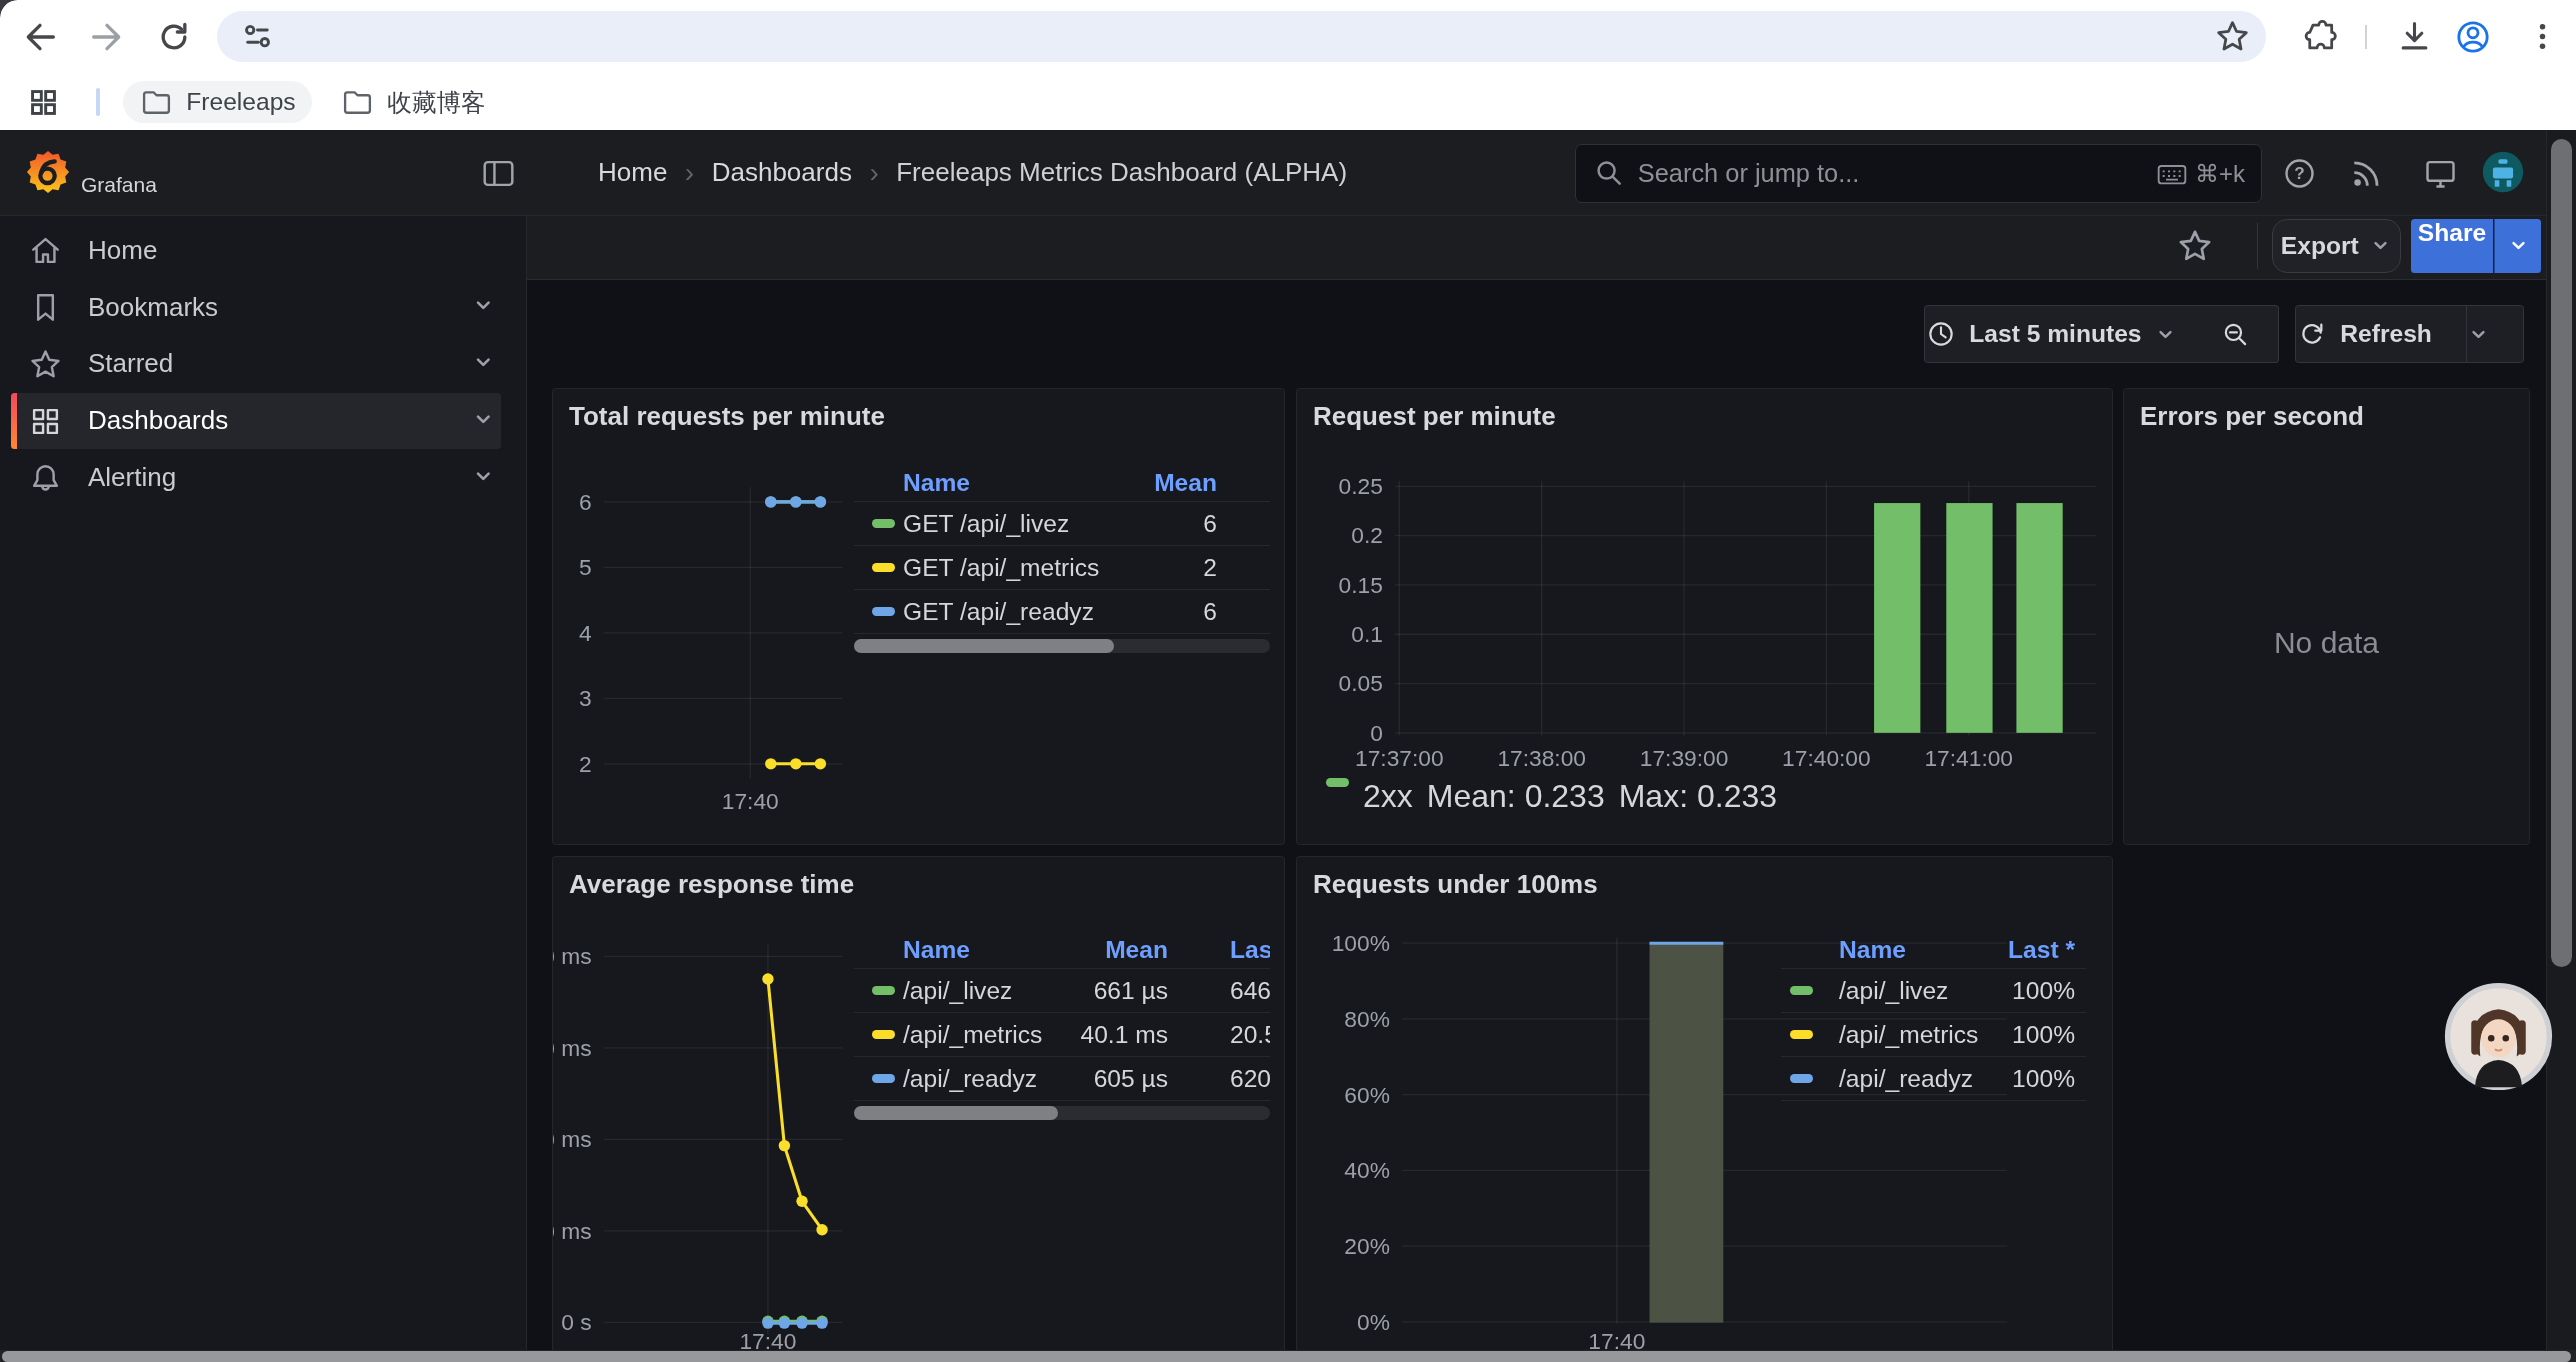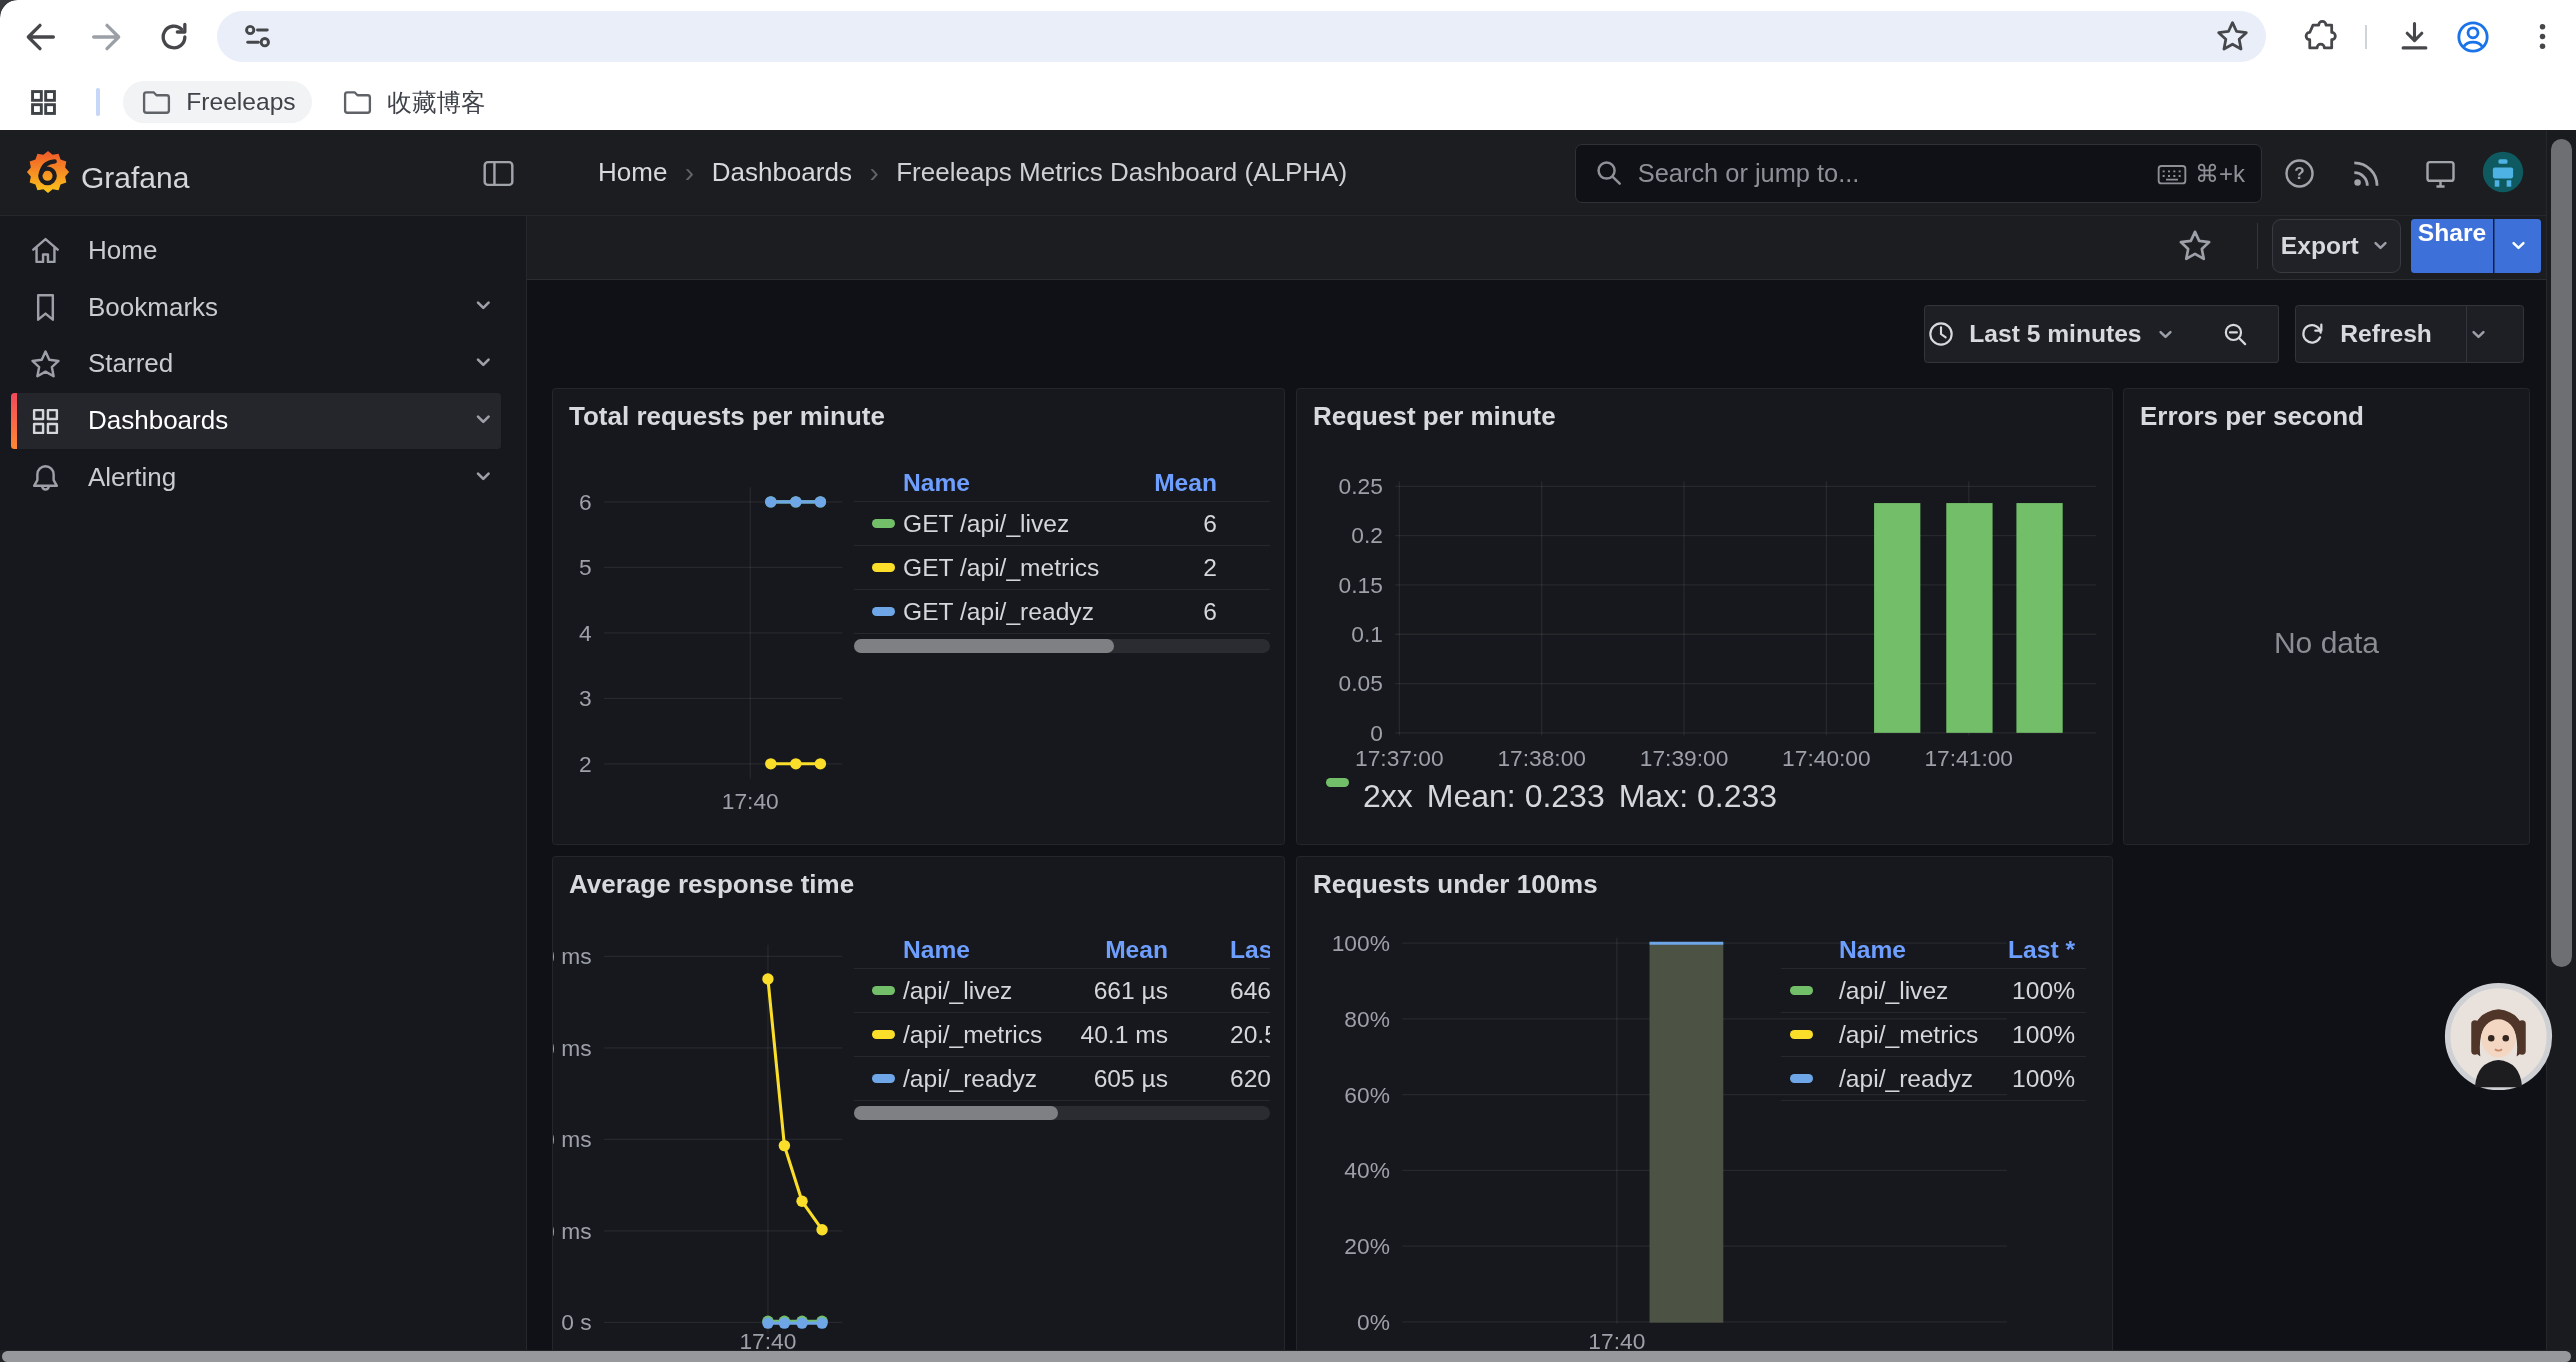--- a/index.html
+++ b/index.html
@@ -15,21 +15,21 @@
   .urltext{font-size:25.4px;color:#1f2125;white-space:nowrap;overflow:hidden;margin-left:12.3px;letter-spacing:0.2px}
   .chromeicn{position:absolute;top:16.7px;width:40px;height:40px;display:flex;align-items:center;justify-content:center;cursor:pointer;color:#45474a}
   .bookmarksbar{position:absolute;left:0;top:74px;width:2576px;height:56px;background:#ffffff}
   .bmitem{position:absolute;top:7px;height:42px;display:flex;align-items:center;gap:12.3px;padding:0 16px;border-radius:21px;cursor:pointer;color:#5f6368}
   .bmitem .bmlabel{font-size:24.6px;color:#3f4349}
   .bmitem.hovered{background:#f1f3f4}
   .bmdivider{position:absolute;left:96px;top:14px;width:3.5px;height:28px;border-radius:1.8px;background:#c7d7f8}
   
   .gheader{position:absolute;left:0;top:130px;width:2546px;height:85px;background:#1b1d21;border-bottom:0.9px solid #26272c}
   .gsubheader{position:absolute;left:527px;top:216px;width:2019px;height:63px;background:#1b1d21;border-bottom:0.9px solid #2c2d31}
-  .brand{position:absolute;left:81px;top:5px;height:85px;display:flex;align-items:center;font-size:30px;color:#d5d6da}
+  .brand{position:absolute;left:81px;top:12px;height:85px;display:flex;align-items:center;font-size:21px;color:#d5d6da}
   .hdricon{position:absolute;width:40px;height:40px;top:23px;display:flex;align-items:center;justify-content:center;color:#a2a4ab;cursor:pointer}
   .breadcrumb{position:absolute;left:598px;top:0;height:85px;display:flex;align-items:center;gap:17.5px;font-size:26px}
   .crumb-link{color:#d8d9dd;cursor:pointer}
   .crumb-sep{color:#62646a;font-size:28px}
   .crumb-current{color:#ced0d4}
   .searchbox{position:absolute;left:1575px;top:14px;width:685px;height:57px;background:#101116;border:0.9px solid #2f3138;border-radius:7px;display:flex;align-items:center;cursor:text}
   .searchbox input{background:transparent;border:none;outline:none;color:#d8d9dd;font-size:25.4px;flex:1;font-family:"Liberation Sans",sans-serif}
   .searchbox input::placeholder{color:#8e9097}
   .shortcut{display:flex;align-items:center;gap:7px;color:#8e9097;font-size:24px;margin-right:16px}
   
@@ -231,21 +231,21 @@
     </div>
   </div>
 
   <div class="gsubheader">
     <div class="abs" style="left:1648px;top:9.6px;width:40px;height:40px;color:#9da0a8;cursor:pointer">
       <svg width="40" height="40" viewBox="0 0 48 48" fill="none" stroke="currentColor" stroke-width="3.2" stroke-linejoin="round">
           <path d="M24 7 L29 17.8 L41 19.3 L32.2 27.5 L34.5 39.4 L24 33.5 L13.5 39.4 L15.8 27.5 L7 19.3 L19 17.8 Z"></path>
         </svg>
     </div>
     <div class="abs" style="left:1730px;top:7px;width:0.9px;height:46px;background:#33353b"></div>
-    <div class="abs" style="left:1745px;top:2.6px;width:129px;height:54px;background:#202227;border:0.9px solid #3a3b41;border-radius:9px;display:flex;align-items:center;justify-content:center;gap:10.5px;color:#d8d9dd;font-size:24.6px;font-weight:bold;cursor:pointer;box-sizing:border-box">
+    <div class="abs" style="left:1745px;top:2.6px;width:129px;height:54px;background:#202227;border:0.9px solid #3a3b41;border-radius:15px;display:flex;align-items:center;justify-content:center;gap:10.5px;color:#d8d9dd;font-size:24.6px;font-weight:bold;cursor:pointer;box-sizing:border-box">
       <span>Export</span>
       <svg width="23" height="23" viewBox="0 0 28 28" fill="none" stroke="#9da0a8" stroke-width="3" stroke-linecap="round" stroke-linejoin="round">
           <path d="M8 11 L14 17 L20 11"></path>
         </svg>
     </div>
     <div class="abs" style="left:1884px;top:2.6px;width:82px;height:54px;background:#3d71d9;border-radius:3.5px 0 0 3.5px;display:flex;align-items:flex-start;justify-content:center;color:#ffffff;font-size:24.6px;font-weight:bold;cursor:pointer">
       <span>Share</span>
     </div>
     <div class="abs" style="left:1967px;top:2.6px;width:47px;height:54px;background:#3d71d9;border-radius:0 3.5px 3.5px 0;border-left:1.8px solid rgba(0,0,0,0.35);display:flex;align-items:center;justify-content:center;cursor:pointer;box-sizing:border-box">
       <svg width="23" height="23" viewBox="0 0 28 28" fill="none" stroke="#ffffff" stroke-width="3" stroke-linecap="round" stroke-linejoin="round">

